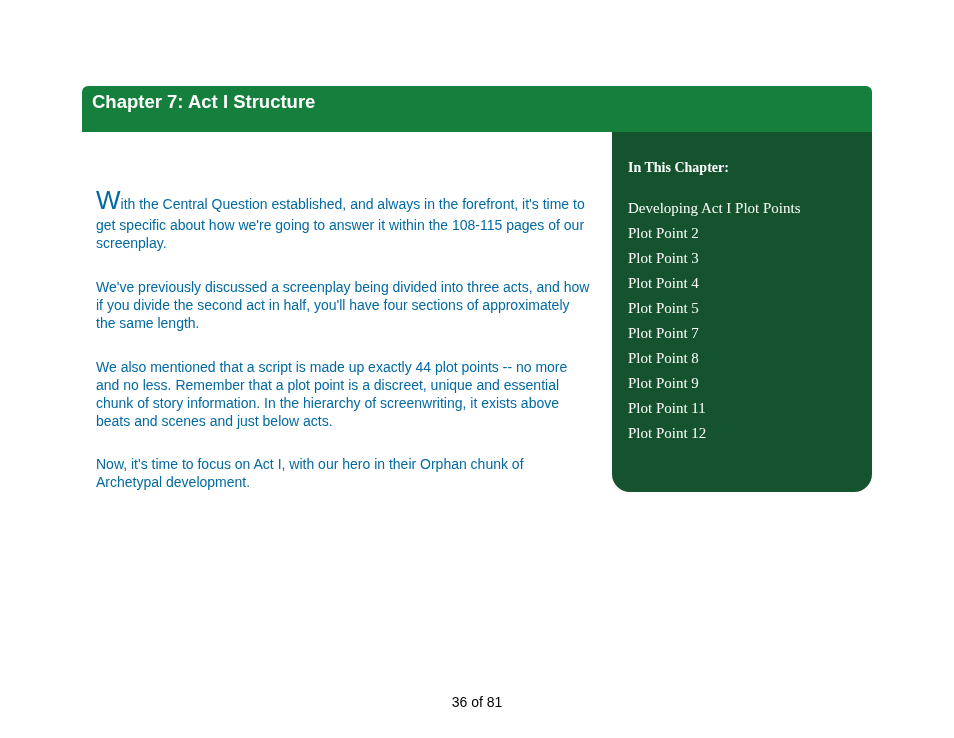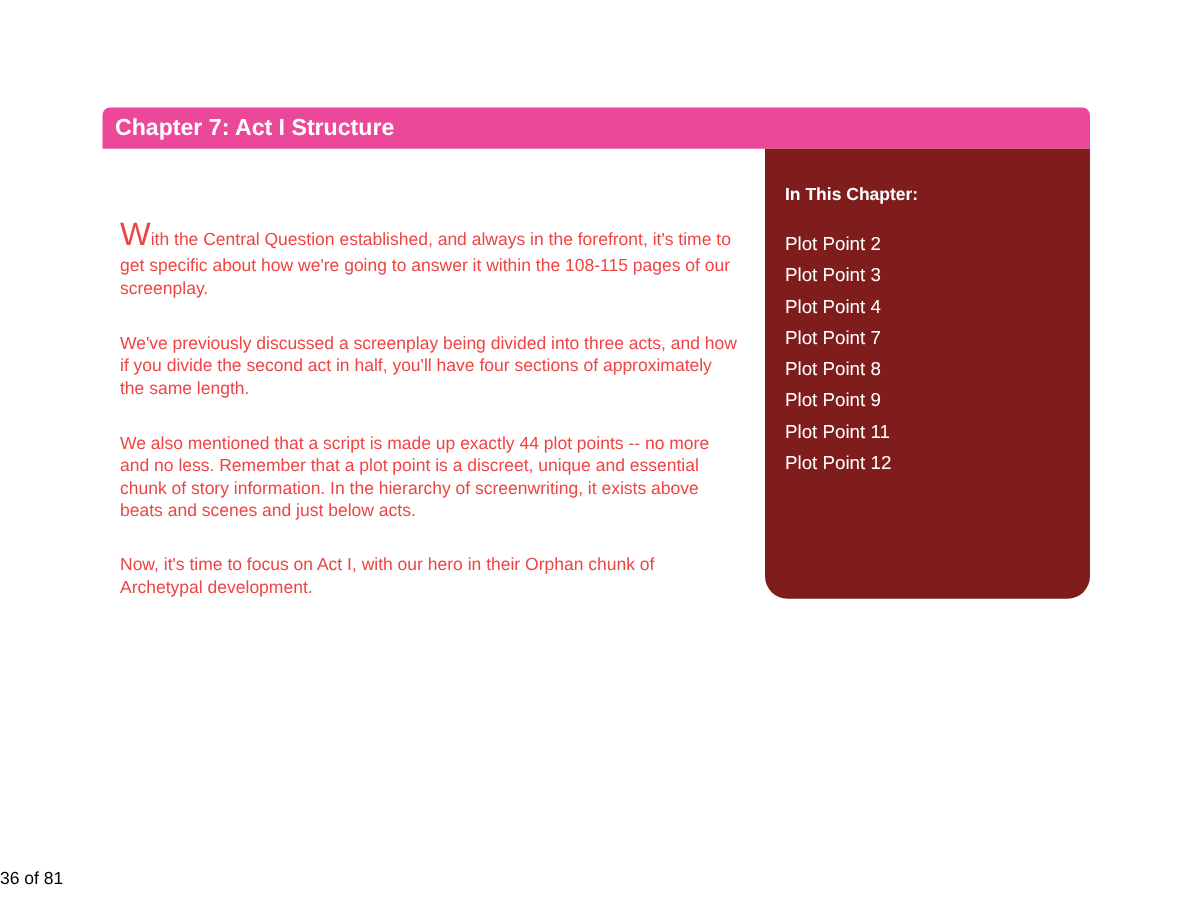--- a/index.html
+++ b/index.html
@@ -11,94 +11,97 @@
     position: relative;
     color: #000;
   }
   .page-area {
     position: absolute;
     left: 82px;
     top: 86px;
     width: 790px;
   }
   .title-bar {
-    background: #ec4899;
+    background: #15803d;
     color: #fff;
     font-weight: bold;
     font-size: 18.5px;
-    padding: 5px 10px 6px 10px;
+    padding: 5px 10px 19px 10px;
     border-top-left-radius: 6px;
     border-top-right-radius: 6px;
   }
   .content-row {
     display: flex;
     align-items: stretch;
   }
   .body-col {
     width: 530px;
     padding: 10px 20px 0 14px;
     font-size: 14px;
     line-height: 1.28;
-    color: #ef4444;
+    color: #0369a1;
   }
   .body-col p {
     margin-top: 26px;
   }
   .body-col p.first {
     margin-top: 42px;
   }
   .drop-cap {
     font-size: 26px;
     vertical-align: baseline;
   }
   .sidebar-col {
     flex: 1;
-    background: #7f1d1d;
+    background: #14532d;
     color: #fff;
     padding: 28px 14px 30px 16px;
     border-bottom-left-radius: 18px;
     border-bottom-right-radius: 18px;
     font-size: 15px;
+    font-family: Liberation Serif, serif;
   }
   .sidebar-heading {
     font-weight: bold;
     font-size: 14px;
     margin-bottom: 24px;
   }
   .sidebar-item {
     margin-bottom: 8px;
     font-size: 15px;
   }
   .page-number {
     position: absolute;
     width: 954px;
-    text-align: left;
+    text-align: center;
     top: 694px;
     left: 0;
     font-size: 14px;
     color: #000;
   }
 </style>
 </head>
 <body>
 
 <div class="page-area">
   <div class="title-bar">Chapter 7: Act I Structure</div>
   <div class="content-row">
     <div class="body-col">
       <p class="first"><span class="drop-cap">W</span><span>ith the Central Question established, and always in the forefront, it's time to get specific about how we're going to answer it within the 108-115 pages of our screenplay.</span></p>
       <p>We've previously discussed a screenplay being divided into three acts, and how if you divide the second act in half, you'll have four sections of approximately the same length.</p>
       <p>We also mentioned that a script is made up exactly 44 plot points -- no more and no less. Remember that a plot point is a discreet, unique and essential chunk of story information. In the hierarchy of screenwriting, it exists above beats and scenes and just below acts.</p>
       <p>Now, it's time to focus on Act I, with our hero in their Orphan chunk of Archetypal development.</p>
     </div>
     <div class="sidebar-col">
       <div class="sidebar-heading">In This Chapter:</div>
+      <div class="sidebar-item">Developing Act I Plot Points</div>
       <div class="sidebar-item">Plot Point 2</div>
       <div class="sidebar-item">Plot Point 3</div>
       <div class="sidebar-item">Plot Point 4</div>
+      <div class="sidebar-item">Plot Point 5</div>
       <div class="sidebar-item">Plot Point 7</div>
       <div class="sidebar-item">Plot Point 8</div>
       <div class="sidebar-item">Plot Point 9</div>
       <div class="sidebar-item">Plot Point 11</div>
       <div class="sidebar-item">Plot Point 12</div>
     </div>
   </div>
 </div>
 
 <div class="page-number">36 of 81</div>

